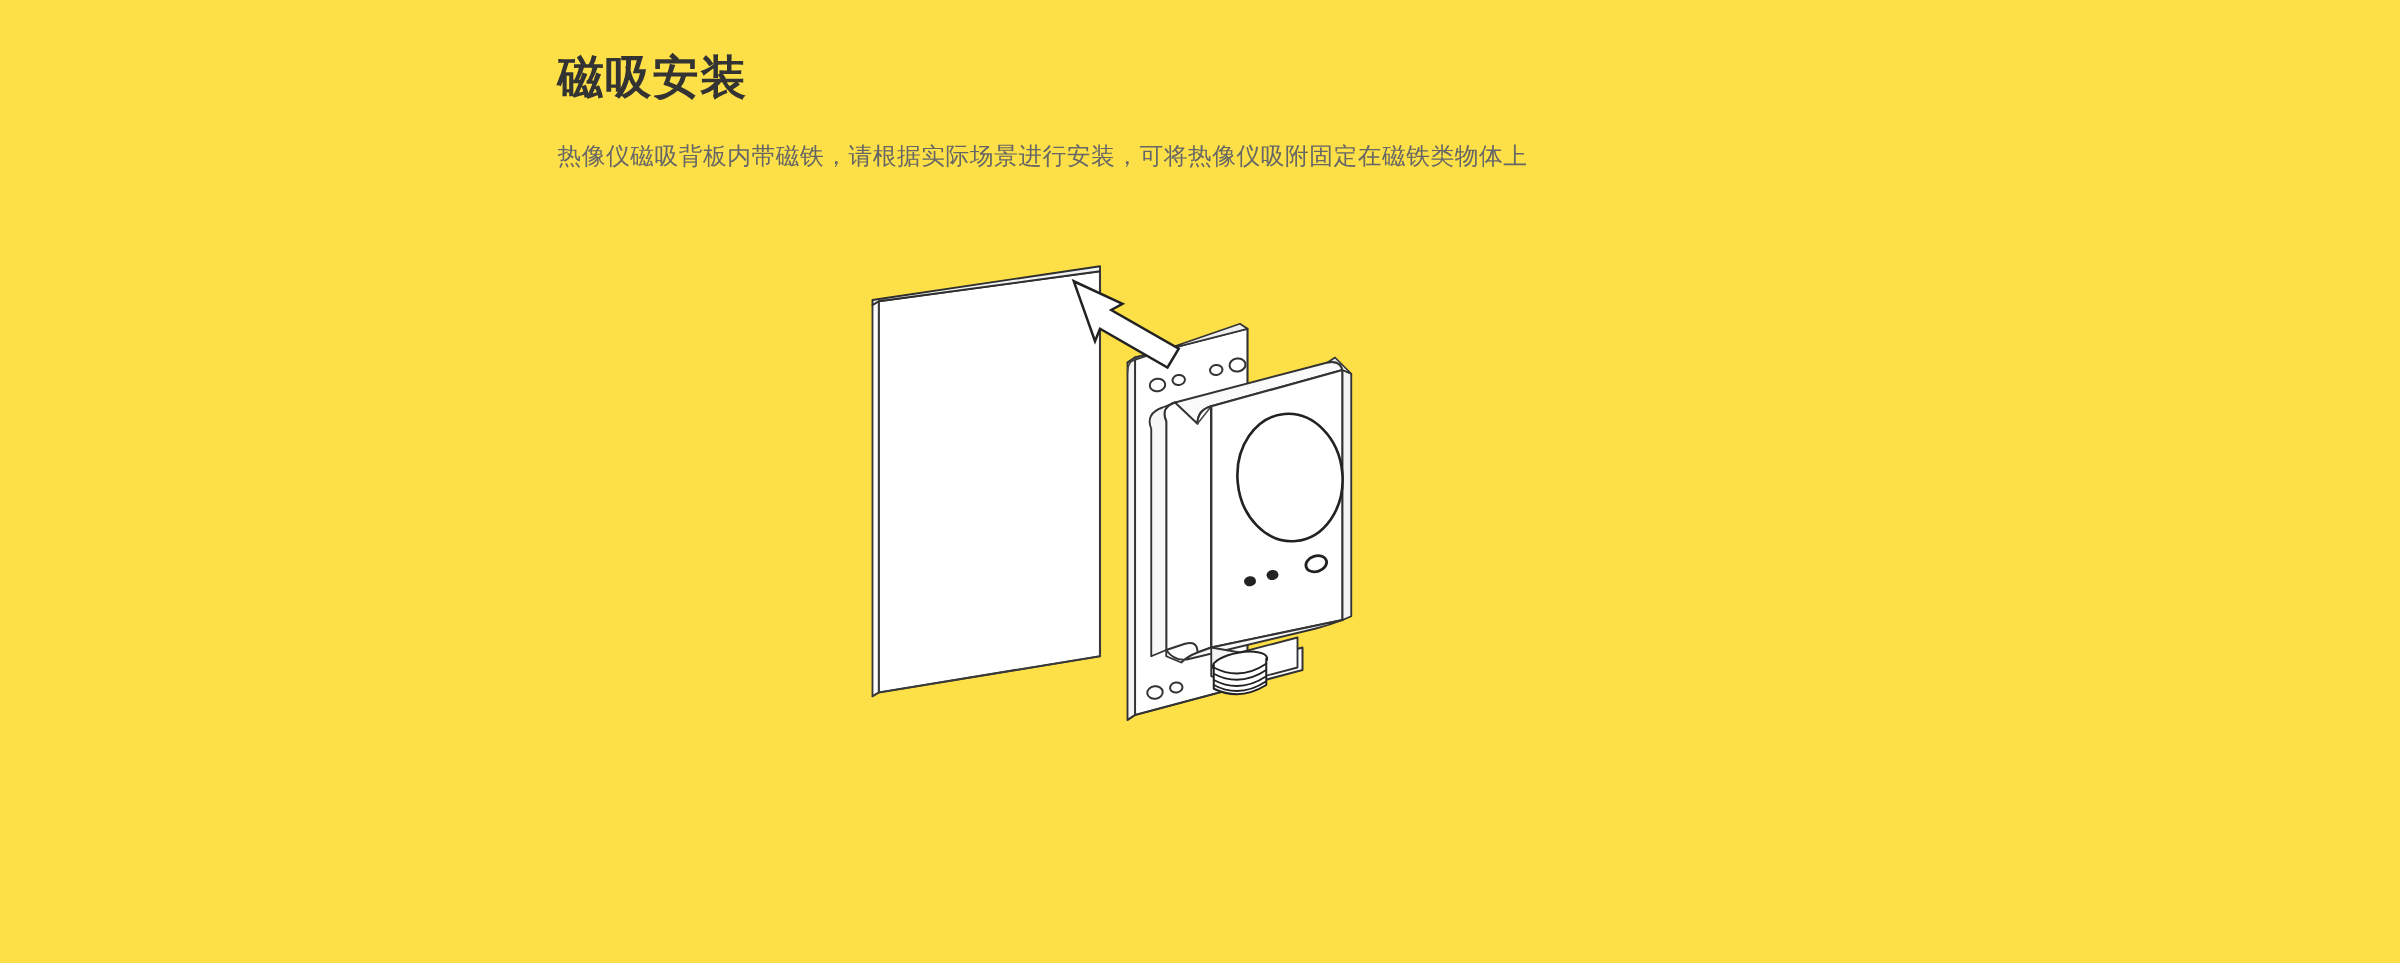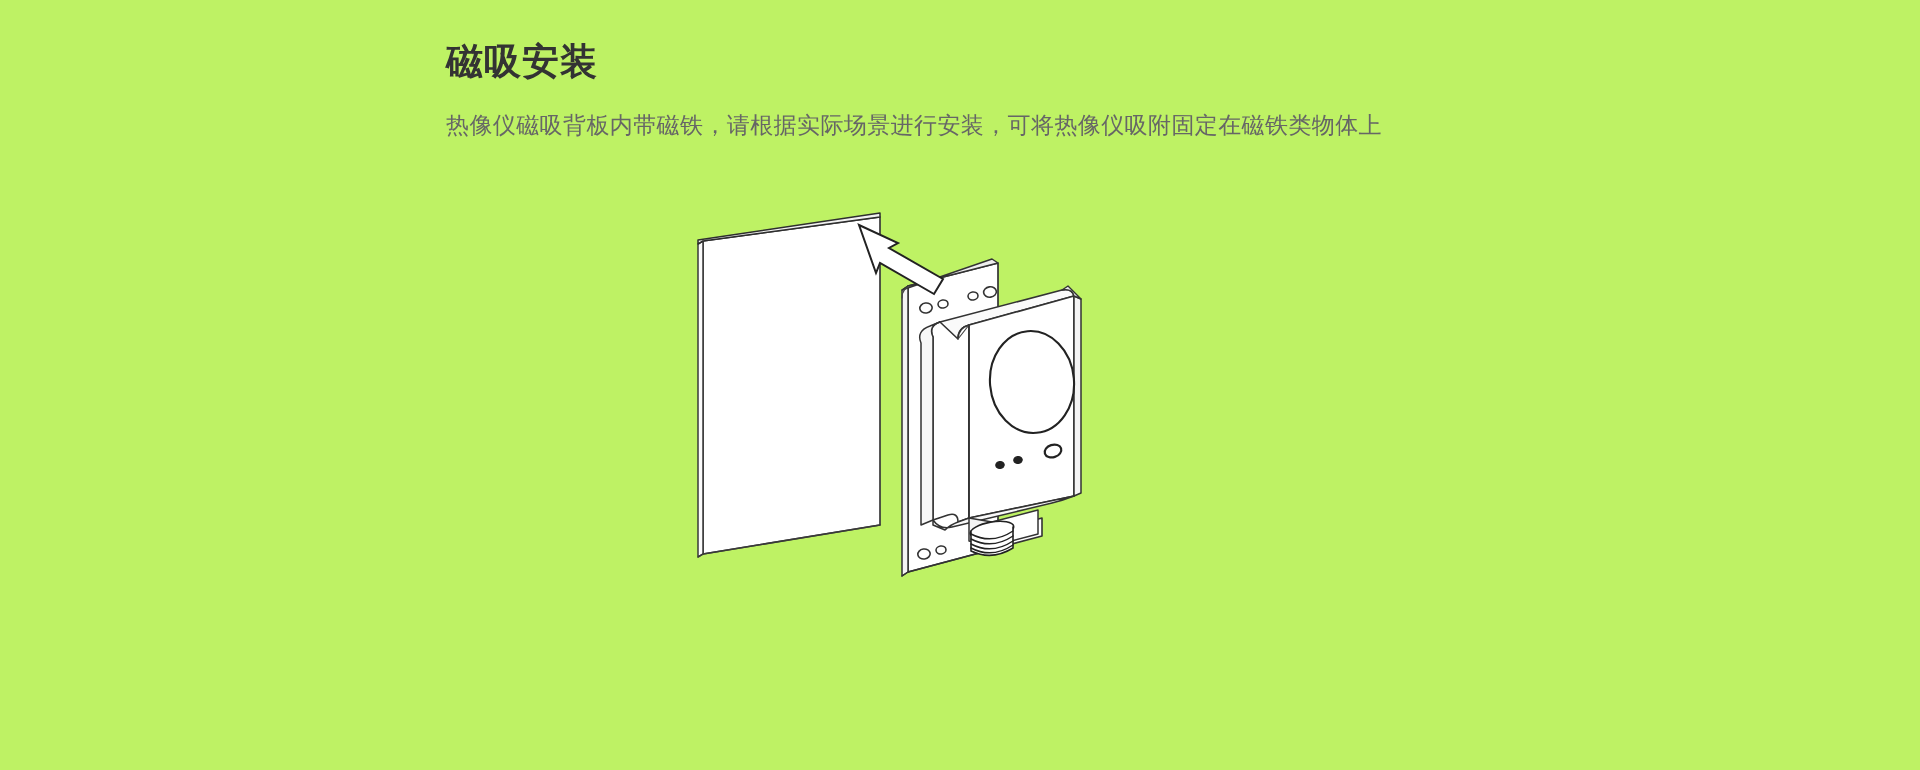--- a/index.html
+++ b/index.html
@@ -15,21 +15,21 @@
     font-family: "Liberation Sans", "DejaVu Sans", sans-serif;
     -webkit-font-smoothing: antialiased;
   }
 
   .page {
     position: absolute;
     left: 0;
     top: 0;
     width: 1920px;
     height: 770px;
-    background: #bef264;
+    background: #fde047;
   }
 
   
   .text-block {
     position: absolute;
     left: 446px;
     top: 36px;
     width: 1140px;
   }
 
@@ -38,21 +38,21 @@
     line-height: 52px;
     font-weight: 700;
     color: #333333;
     letter-spacing: 1px;
     margin: 0;
     white-space: nowrap;
   }
 
   .section-desc {
     margin: 14px 0 0 0;
-    font-size: 23px;
+    font-size: 19px;
     line-height: 47px;
     font-weight: 400;
     color: #666666;
     letter-spacing: 0.4px;
     width: 1130px;
   }
 
   
   .illustration {
     position: absolute;

